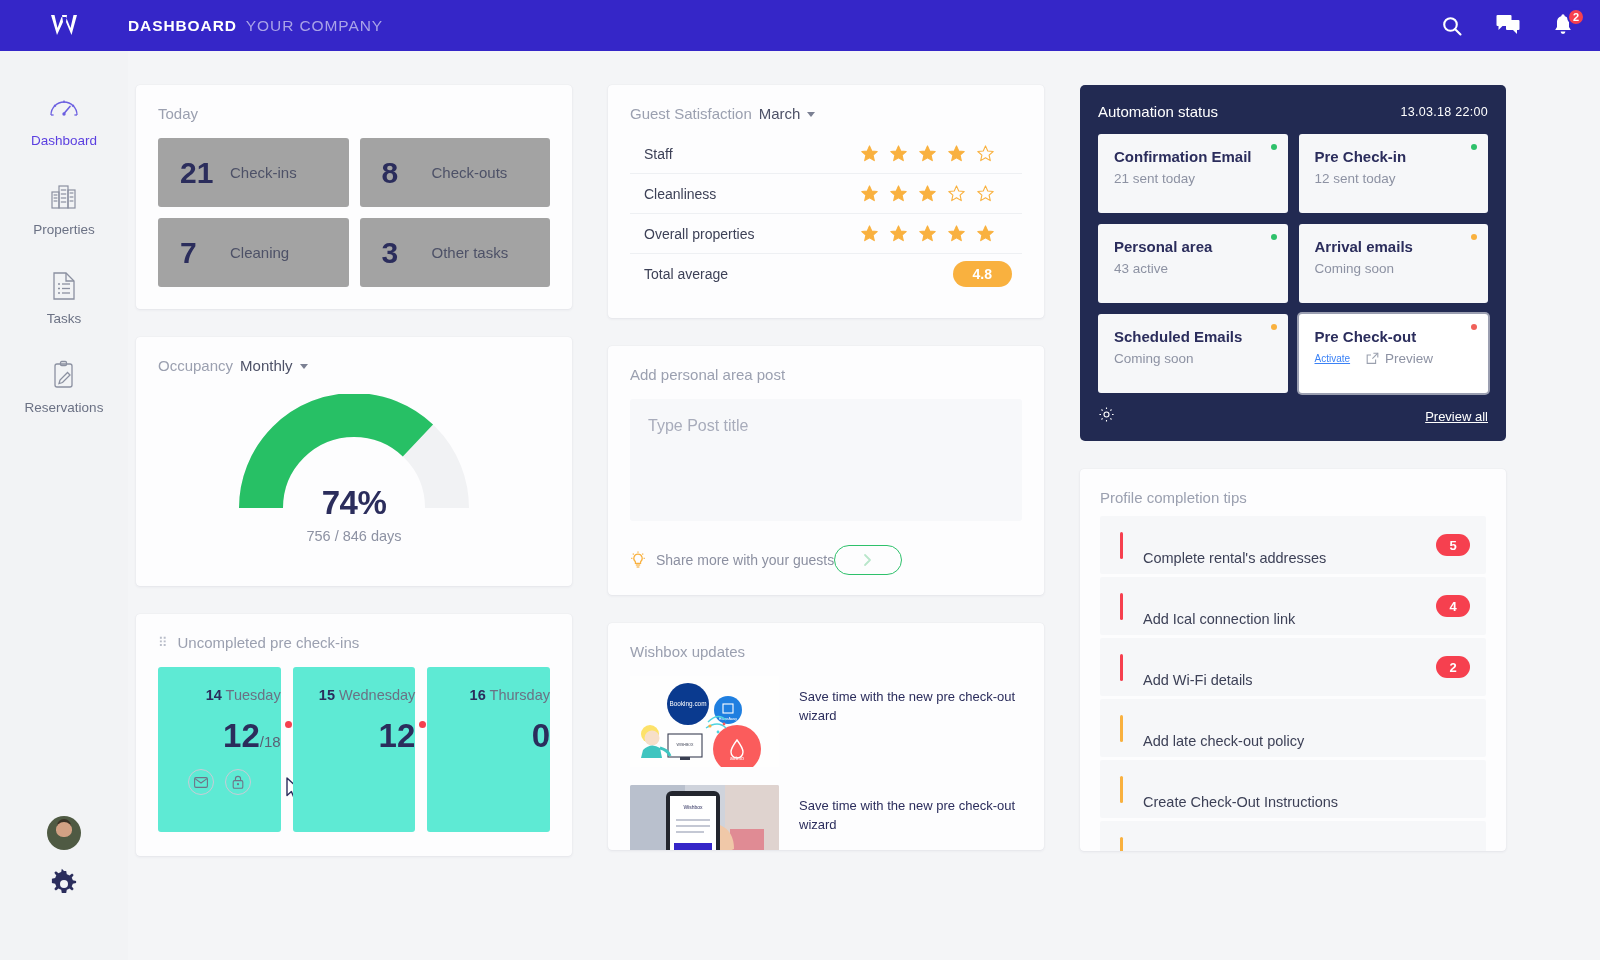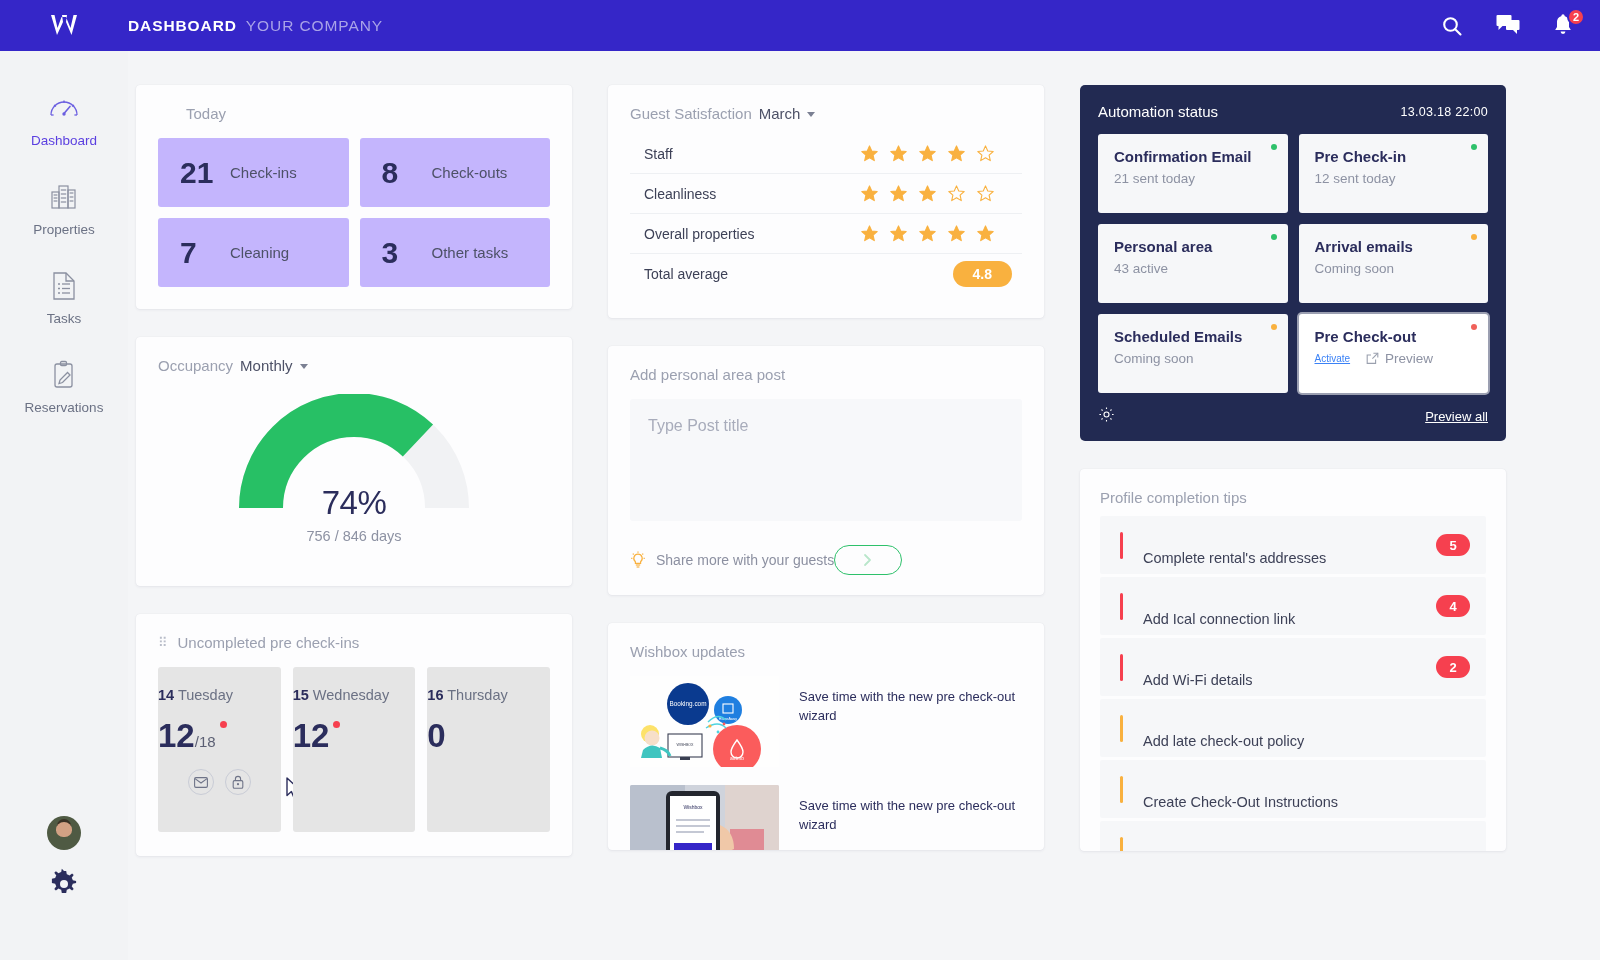--- a/index.html
+++ b/index.html
@@ -68,46 +68,46 @@
 
   .card {
     background: #fdfdfe; border-radius: 4px;
     box-shadow: 0 1px 3px rgba(40,45,80,0.07), 0 0 1px rgba(40,45,80,0.10);
     margin-bottom: 28px;
   }
   .card-title { font-size: 15px; color: #9ba0b0; font-weight: 400; }
 
   
   .today { padding: 20px 22px 22px; }
-  .today .card-title { margin-bottom: 16px; margin-left: 28px; }
+  .today .card-title { margin-bottom: 16px; }
   .tiles { display: grid; grid-template-columns: 1fr 1fr; gap: 11px; }
   .tile {
-    background: #c4b5fd; border-radius: 3px;
+    background: #a3a3a3; border-radius: 3px;
     height: 69px; display: flex; align-items: center; gap: 16px; padding-left: 22px;
   }
   .tile-num { font-size: 30px; font-weight: 700; color: #2b2d5c; min-width: 34px; }
   .tile-lbl { font-size: 15px; color: #4d5167; }
 
   
   .occ { padding: 20px 22px 26px; height: 249px; position: relative; }
   .occ-head { display: flex; align-items: center; gap: 7px; }
   .occ-head .lbl { font-size: 15px; color: #9ba0b0; }
   .occ-head .val { font-size: 15px; color: #4d5167; }
   .caret { width: 0; height: 0; border-left: 4.5px solid transparent; border-right: 4.5px solid transparent; border-top: 5px solid #7b8093; margin-top: 2px;}
   .gauge-wrap { position: relative; width: 230px; margin: 20px auto 0; height: 116px; }
   .gauge-txt { position: absolute; left: 0; right: 0; bottom: -34px; text-align: center; }
-  .gauge-pct { font-size: 33px; font-weight: 400; color: #2b2d5c; letter-spacing: -0.5px; }
+  .gauge-pct { font-size: 33px; font-weight: 700; color: #2b2d5c; letter-spacing: -0.5px; }
   .gauge-sub { font-size: 14.5px; color: #8d92a3; margin-top: 6px; }
 
   
   .unc { padding: 20px 22px 24px; }
   .unc-head { display: flex; align-items: center; gap: 9px; margin-bottom: 16px; }
   .grip { color: #b9bdc9; font-size: 13px; letter-spacing: 1px; line-height: 1; cursor: grab;}
   .days { display: grid; grid-template-columns: 1fr 1fr 1fr; gap: 12px; }
-  .day { background: #e5e5e5; border-radius: 3px; height: 165px; padding: 20px 0 0; text-align: left; position: relative;}
+  .day { background: #5eead4; border-radius: 3px; height: 165px; padding: 20px 0 0; text-align: right; position: relative;}
   .day-hdr { font-size: 14.5px; color: #6b7184; }
   .day-hdr b { color: #2b2d5c; font-weight: 700; }
   .day-num { font-size: 33px; font-weight: 700; color: #2b2d5c; margin-top: 14px; display: inline-block; position: relative; }
   .day-den { font-size: 15px; font-weight: 400; color: #5b5f73; }
   .dot-alert { position: absolute; top: 4px; right: -11px; width: 7px; height: 7px; border-radius: 50%; background: #f6404f; }
   .day-actions { margin-top: 14px; display: flex; justify-content: center; gap: 11px; }
   .circ-btn {
     width: 26px; height: 26px; border-radius: 50%; border: 1px solid #c9ccd6;
     display: flex; align-items: center; justify-content: center; cursor: pointer; background: transparent;
   }

